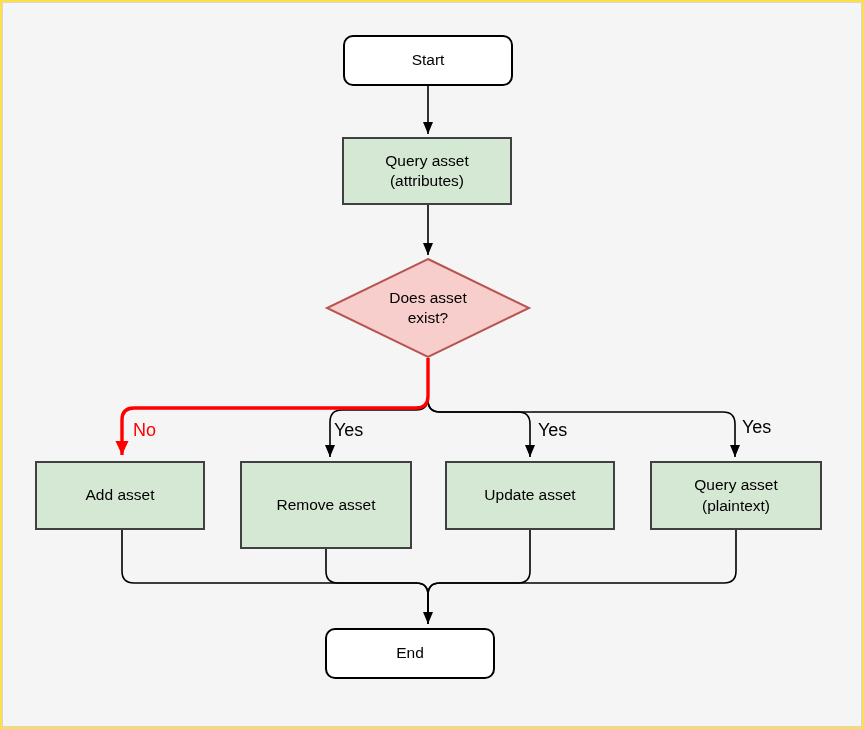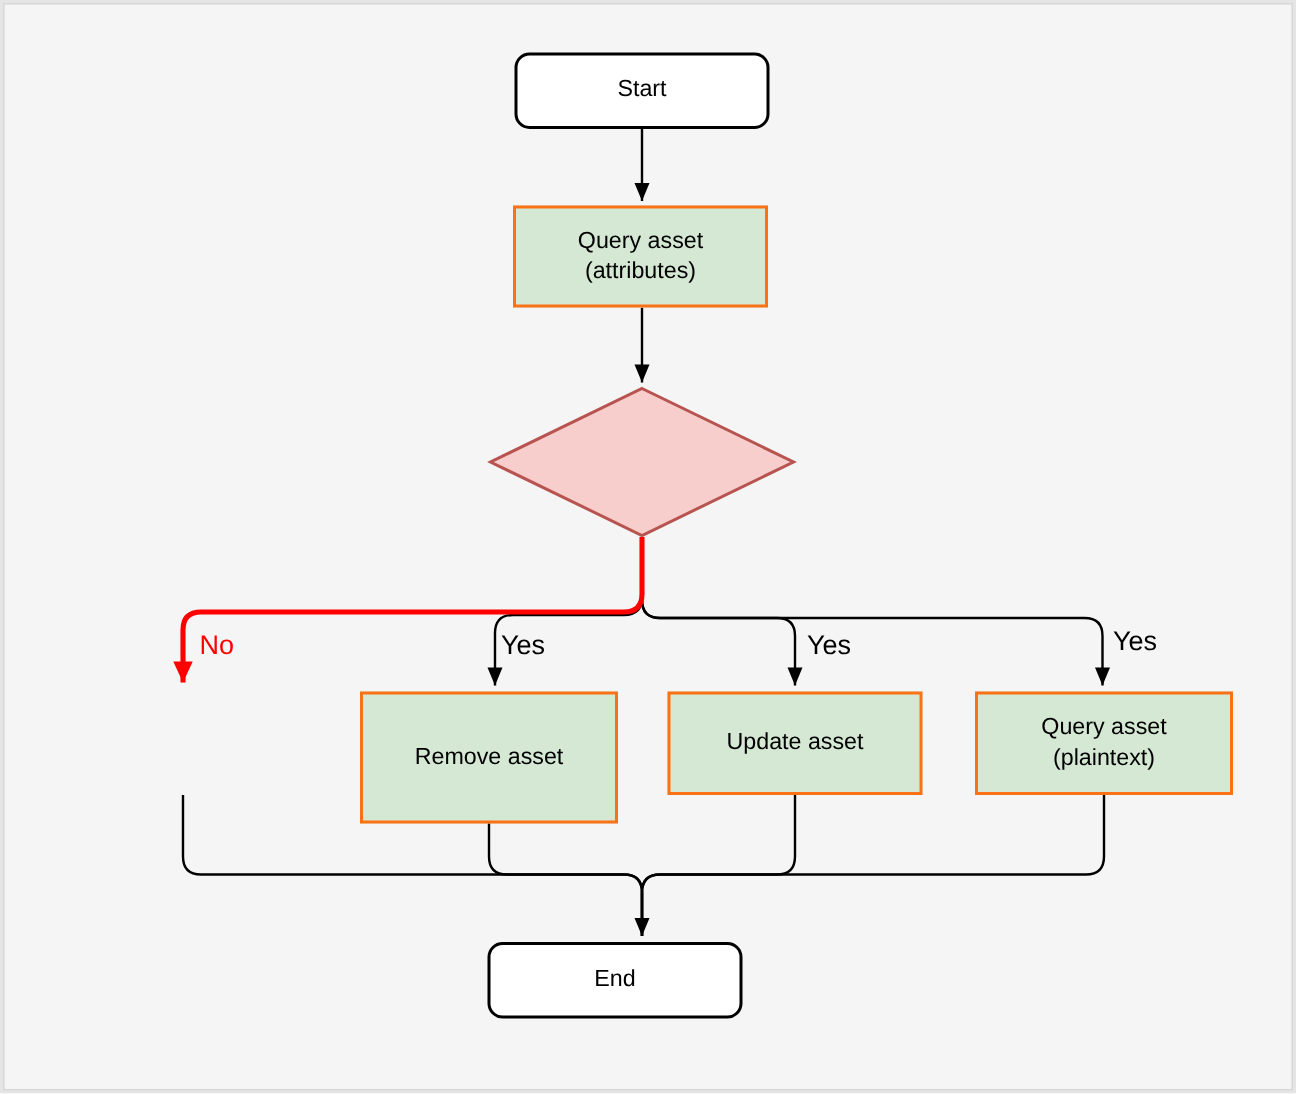--- a/index.html
+++ b/index.html
@@ -3,21 +3,21 @@
 <meta charset="utf-8">
 <style>
   html, body { margin: 0; padding: 0; background: #ffffff; }
   * { box-sizing: border-box; }
   body { font-family: "Liberation Sans", sans-serif; }
 
   .outer {
     position: relative;
     width: 864px;
     height: 729px;
-    background: #e5e5e5;
+    background: #fde047;
   }
   .frame {
     position: absolute;
     left: 2px; top: 2px; right: 2px; bottom: 2px;
     background: #f5f5f5;
     border: 1px solid #d6d6d6;
   }
   svg.edges {
     position: absolute;
     left: 0; top: 0;
@@ -34,21 +34,21 @@
     line-height: 1.32;
     color: #000000;
   }
   .terminator {
     background: #ffffff;
     border: 2px solid #000000;
     border-radius: 10px;
   }
   .process {
     background: #d5e8d4;
-    border: 2px solid #f97316;
+    border: 2px solid #404040;
   }
   .decision-label {
     background: transparent;
     border: none;
   }
   .edge-label {
     position: absolute;
     font-size: 18px;
     color: #000000;
     line-height: 1;
@@ -92,21 +92,28 @@
 
   <div class="node terminator" style="left:343px; top:35px; width:170px; height:51px;">
     <span>Start</span>
   </div>
 
   <div class="node process" style="left:342px; top:137px; width:170px; height:68px;">
     <span>Query asset
 (attributes)</span>
   </div>
 
+  <div class="node decision-label" style="left:327px; top:259px; width:202px; height:98px;">
+    <span>Does asset
+exist?</span>
+  </div>
 
+  <div class="node process" style="left:35px; top:461px; width:170px; height:69px;">
+    <span>Add asset</span>
+  </div>
 
   <div class="node process" style="left:240px; top:461px; width:172px; height:88px;">
     <span>Remove asset</span>
   </div>
 
   <div class="node process" style="left:445px; top:461px; width:170px; height:69px;">
     <span>Update asset</span>
   </div>
 
   <div class="node process" style="left:650px; top:461px; width:172px; height:69px;">

